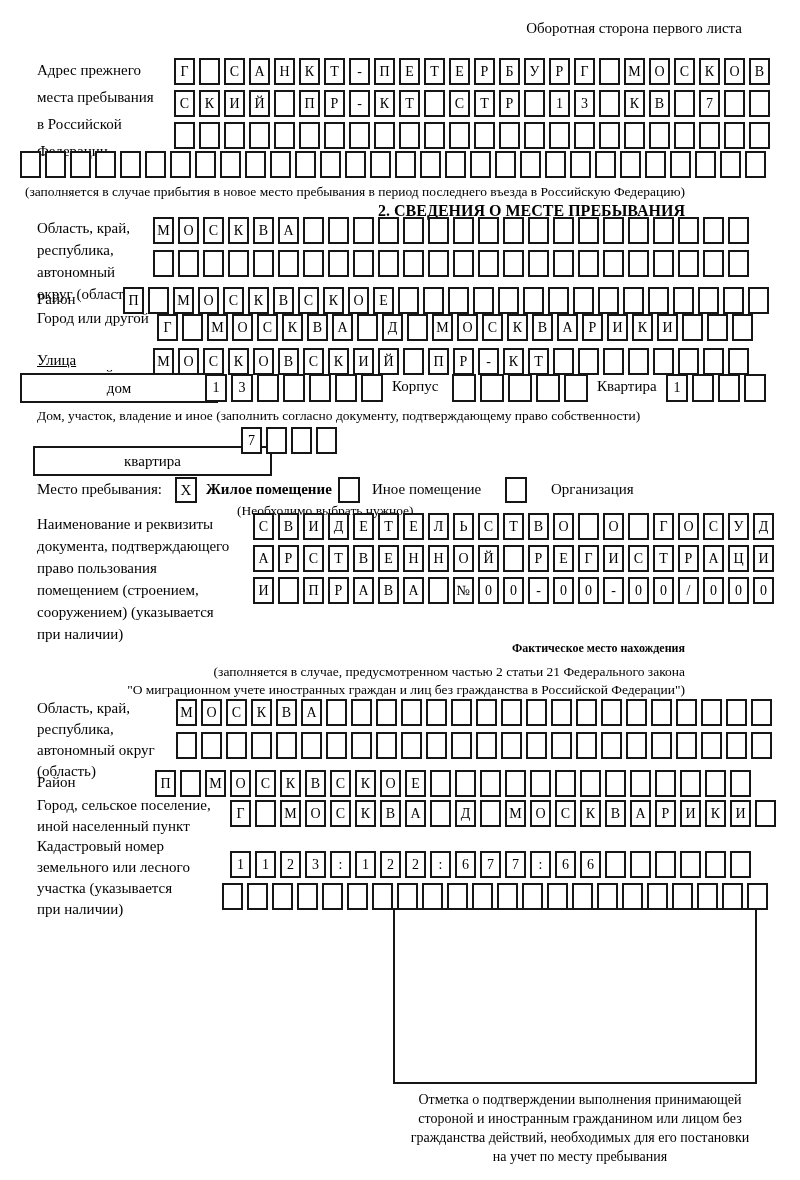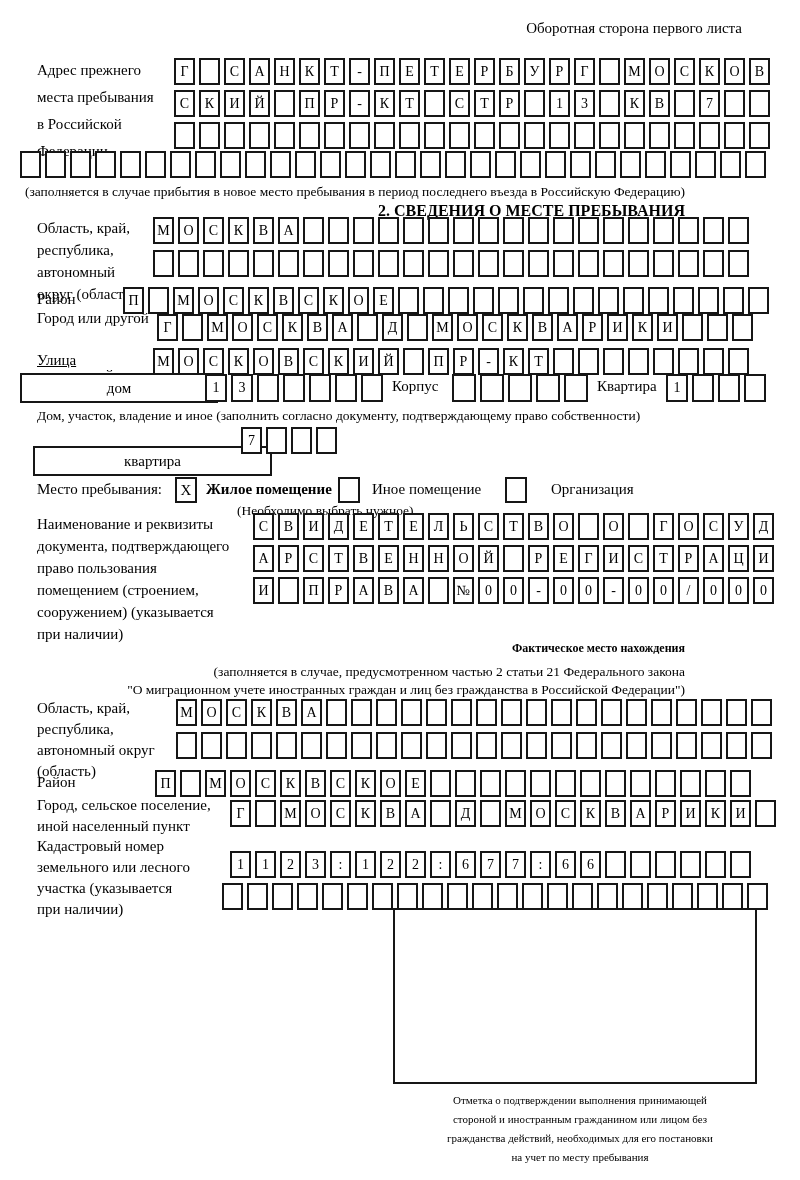--- a/index.html
+++ b/index.html
@@ -13,21 +13,21 @@
   .cells{position:absolute;display:flex;gap:4px;}
   .cell{flex:none;width:21px;height:27px;border:2px solid #161616;box-sizing:border-box;
         display:flex;align-items:center;justify-content:center;font-size:14px;background:#fff;}
   .cells.p26 .cell{width:22px;height:28px;}
   .cells.p28{gap:4px}
   .cells.p28 .cell{width:24px;height:28px;}
   .box{position:absolute;border:2px solid #161616;box-sizing:border-box;background:#fff;
        display:flex;align-items:center;justify-content:center;font-size:15px;}
   .checkbox{position:absolute;width:22px;height:26px;border:2px solid #161616;box-sizing:border-box;
        display:flex;align-items:center;justify-content:center;font-size:15px;background:#fff;}
-  .stamp-note{position:absolute;left:385px;width:390px;text-align:center;font-size:11px;line-height:18.5px;}
+  .stamp-note{position:absolute;left:385px;width:390px;text-align:center;font-size:14px;line-height:18.5px;}
 </style>
 </head>
 <body>
 
 <div class="page">
 
   <div class="abs lbl" style="top:20px;left:0;width:742px;text-align:right;">Оборотная сторона первого листа</div>
 
   <div class="abs lbl" style="top:62px;left:37px;">Адрес прежнего</div>
   <div class="abs lbl" style="top:89px;left:37px;">места пребывания</div>

